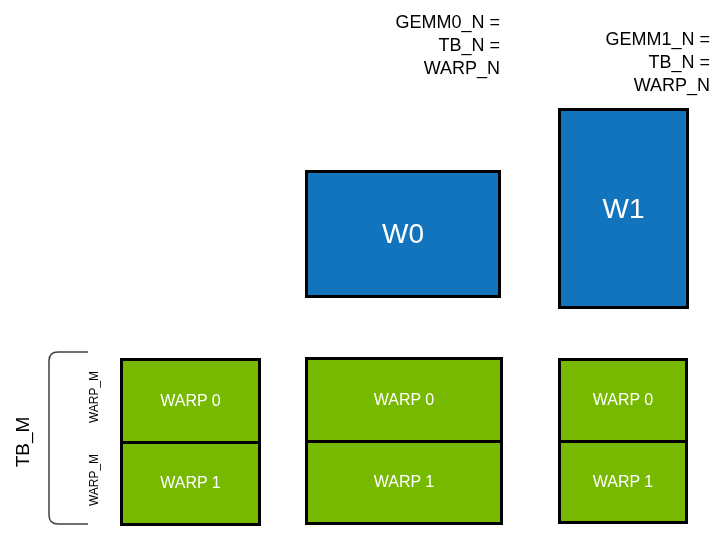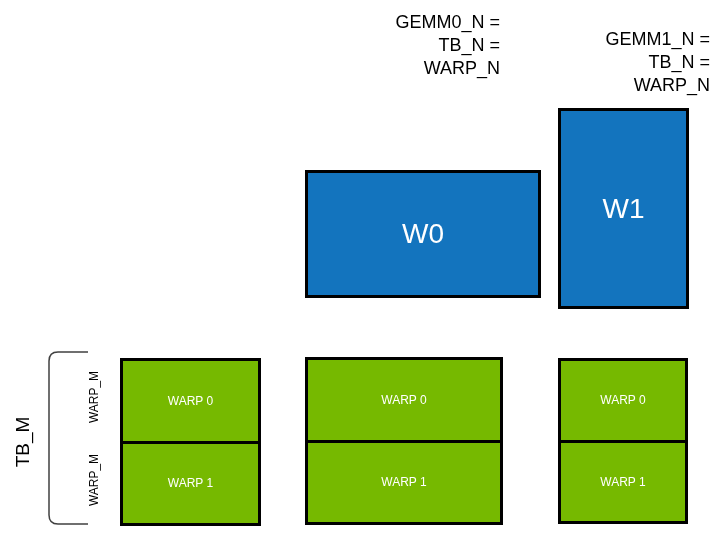--- a/index.html
+++ b/index.html
@@ -32,35 +32,35 @@
   .header-gemm1 { left: 530px; top: 11px; width: 180px; margin-top: 17px; }
 
   .blue-box {
     position: absolute;
     background: var(--blue);
     border: 3px solid var(--box-border);
     display: flex; align-items: center; justify-content: center;
     color: var(--box-text);
     font-size: 28px;
   }
-  .w0 { left: 305px; top: 170px; width: 236px; height: 128px; }
+  .w0 { left: 305px; top: 170px; width: 196px; height: 128px; }
   .w1 { left: 558px; top: 108px; width: 131px; height: 201px; }
 
   .warp-group {
     position: absolute;
     border: 3px solid var(--box-border);
     display: flex; flex-direction: column;
     background: var(--box-border);
   }
   .warp-cell {
     flex: 1 1 0;
     background: var(--green);
     display: flex; align-items: center; justify-content: center;
     color: var(--box-text);
-    font-size: 12px;
+    font-size: 16px;
   }
   .warp-cell + .warp-cell { margin-top: 3px; }
   .g1 { left: 120px; top: 358px; width: 141px; height: 168px; }
   .g2 { left: 305px; top: 357px; width: 198px; height: 168px; }
   .g3 { left: 558px; top: 358px; width: 130px; height: 166px; }
 
   .rot-label {
     position: absolute;
     white-space: nowrap;
     color: var(--header-text);

